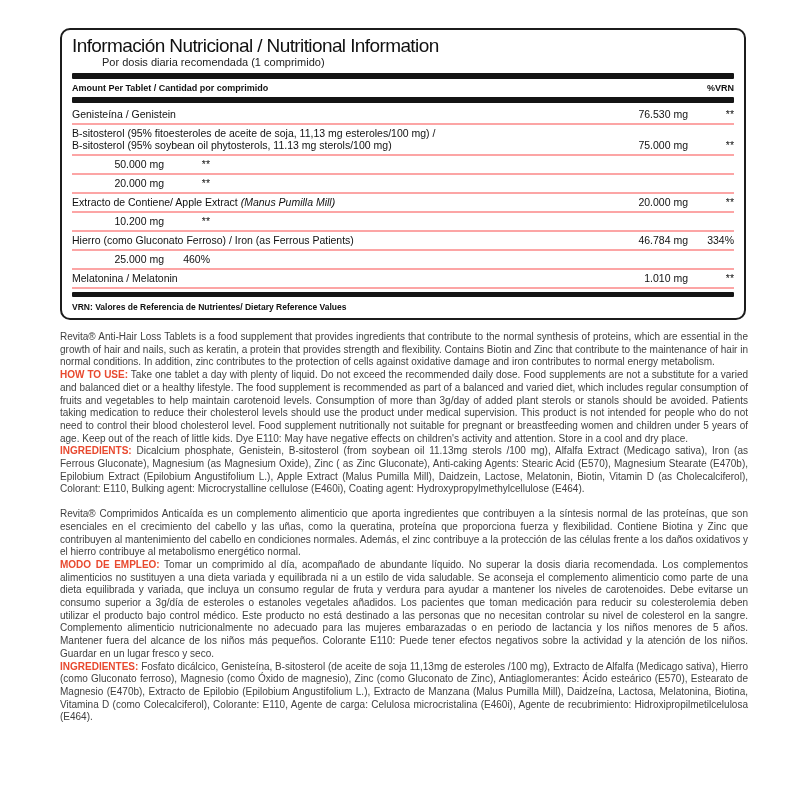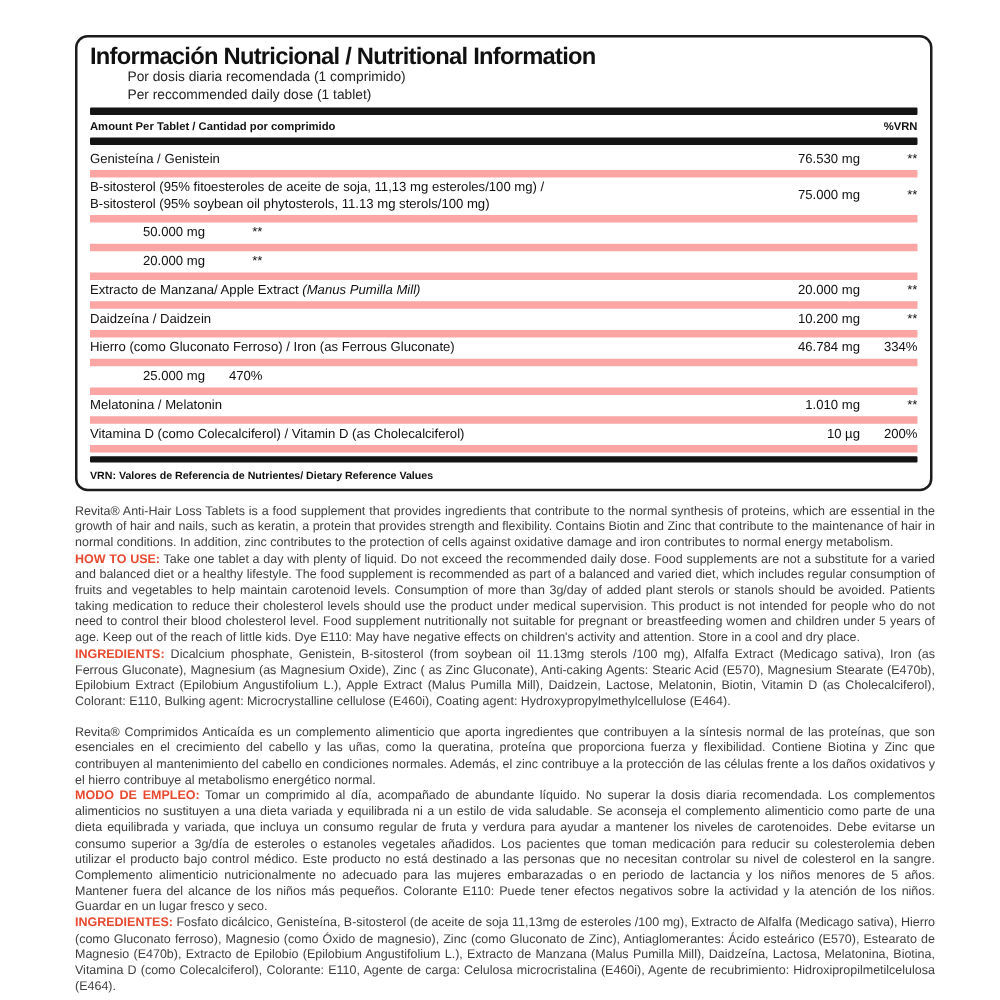--- a/index.html
+++ b/index.html
@@ -12,33 +12,33 @@
 
   
   .label-box {
     margin: 28px 54px 0 60px;
     border: 2.5px solid #1c1c1c;
     border-radius: 10px;
     padding: 5px 10px 6px 10px;
     background: #fff;
   }
   .box-title {
-    font-size: 19px; font-weight: bold; letter-spacing: -0.6px;
+    font-size: 19px; font-weight: normal; letter-spacing: -0.6px;
     color: #111; line-height: 21px;
   }
   .box-sub { font-size: 11px; line-height: 13.5px; color: #222; padding-left: 30px; }
   .bar { background: #141414; height: 6px; margin: 3px 0; border-radius: 1px; }
   .bar.thin { height: 5px; }
   .col-head {
     display: flex; justify-content: space-between; align-items: center;
     font-size: 9px; font-weight: bold; color: #111; padding: 1px 0;
   }
   .row {
-    display: flex; align-items: center;
-    border-bottom: 6px solid #fca5a5;
+    display: flex; align-items: flex-end;
+    border-bottom: 2px solid #fca5a5;
     padding: 2px 0 2.5px 0;
     font-size: 10.5px; line-height: 12.5px; color: #111;
   }
   .row:last-of-type { border-bottom: none; }
   .row-name { flex: 1; padding-right: 8px; }
   .row-name .it { font-style: italic; }
   .row-amt { width: 92px; text-align: right; white-space: nowrap; }
   .row-vrn { width: 46px; text-align: right; white-space: nowrap; }
   .footnote { font-size: 8.5px; font-weight: bold; color: #111; padding-top: 2px; }
 
@@ -53,21 +53,20 @@
   .p-label { color: #e8492f; font-weight: bold; }
 </style>
 </head>
 <body>
 
 <div class="page">
 
   <div class="label-box">
     <div class="box-title">Información Nutricional / Nutritional Information</div>
     <div class="box-sub">Por dosis diaria recomendada (1 comprimido)</div>
-    <div class="box-sub">Per reccommended daily dose (1 tablet)</div>
 
     <div class="bar"></div>
     <div class="col-head">
       <span>Amount Per Tablet / Cantidad por comprimido</span>
       <span>%VRN</span>
     </div>
     <div class="bar"></div>
 
     <div class="row">
       <div class="row-name"><span>Genisteína / Genistein</span><span class="it"></span></div>
@@ -85,54 +84,48 @@
       <div class="row-amt">50.000 mg</div>
       <div class="row-vrn">**</div>
     </div>
 
     <div class="row">
       <div class="row-amt">20.000 mg</div>
       <div class="row-vrn">**</div>
     </div>
 
     <div class="row">
-      <div class="row-name"><span>Extracto de Manzana/ Apple Extract </span><span class="it">(Manus Pumilla Mill)</span></div>
+      <div class="row-name"><span>Extracto de Contiene/ Apple Extract </span><span class="it">(Manus Pumilla Mill)</span></div>
       <div class="row-amt">20.000 mg</div>
       <div class="row-vrn">**</div>
     </div>
 
     <div class="row">
-      <div class="row-name"><span>Daidzeína / Daidzein</span></div>
       <div class="row-amt">10.200 mg</div>
       <div class="row-vrn">**</div>
     </div>
 
     <div class="row">
-      <div class="row-name"><span>Hierro (como Gluconato Ferroso) / Iron (as Ferrous Gluconate)</span></div>
+      <div class="row-name"><span>Hierro (como Gluconato Ferroso) / Iron (as Ferrous Patients)</span></div>
       <div class="row-amt">46.784 mg</div>
       <div class="row-vrn">334%</div>
     </div>
 
     <div class="row">
       <div class="row-amt">25.000 mg</div>
-      <div class="row-vrn">470%</div>
+      <div class="row-vrn">460%</div>
     </div>
 
     <div class="row">
       <div class="row-name"><span>Melatonina / Melatonin</span></div>
       <div class="row-amt">1.010 mg</div>
       <div class="row-vrn">**</div>
     </div>
 
 
-    <div class="row">
-      <div class="row-name"><span>Vitamina D (como Colecalciferol) / Vitamin D (as Cholecalciferol)</span></div>
-      <div class="row-amt">10 µg</div>
-      <div class="row-vrn">200%</div>
-    </div>
 
     <div class="bar thin"></div>
     <div class="footnote">VRN: Valores de Referencia de Nutrientes/ Dietary Reference Values</div>
   </div>
 
   <div class="paragraphs">
     <p class="para"><span class="p-label"></span><span>Revita® Anti-Hair Loss Tablets is a food supplement that provides ingredients that contribute to the normal synthesis of proteins, which are essential in the growth of hair and nails, such as keratin, a protein that provides strength and flexibility. Contains Biotin and Zinc that contribute to the maintenance of hair in normal conditions. In addition, zinc contributes to the protection of cells against oxidative damage and iron contributes to normal energy metabolism.</span></p>
     <p class="para"><span class="p-label">HOW TO USE:</span><span> Take one tablet a day with plenty of liquid. Do not exceed the recommended daily dose. Food supplements are not a substitute for a varied and balanced diet or a healthy lifestyle. The food supplement is recommended as part of a balanced and varied diet, which includes regular consumption of fruits and vegetables to help maintain carotenoid levels. Consumption of more than 3g/day of added plant sterols or stanols should be avoided. Patients taking medication to reduce their cholesterol levels should use the product under medical supervision. This product is not intended for people who do not need to control their blood cholesterol level. Food supplement nutritionally not suitable for pregnant or breastfeeding women and children under 5 years of age. Keep out of the reach of little kids. Dye E110: May have negative effects on children's activity and attention. Store in a cool and dry place.</span></p>
     <p class="para"><span class="p-label">INGREDIENTS:</span><span> Dicalcium phosphate, Genistein, B-sitosterol (from soybean oil 11.13mg sterols /100 mg), Alfalfa Extract (Medicago sativa), Iron (as Ferrous Gluconate), Magnesium (as Magnesium Oxide), Zinc ( as Zinc Gluconate), Anti-caking Agents: Stearic Acid (E570), Magnesium Stearate (E470b), Epilobium Extract (Epilobium Angustifolium L.), Apple Extract (Malus Pumilla Mill), Daidzein, Lactose, Melatonin, Biotin, Vitamin D (as Cholecalciferol), Colorant: E110, Bulking agent: Microcrystalline cellulose (E460i), Coating agent: Hydroxypropylmethylcellulose (E464).</span></p>
     <p class="para gap-top"><span class="p-label"></span><span>Revita®  Comprimidos Anticaída es un complemento alimenticio que aporta ingredientes que contribuyen a la síntesis normal de las proteínas, que son esenciales en el crecimiento del cabello y las uñas, como la queratina, proteína que proporciona fuerza y flexibilidad. Contiene Biotina y Zinc que contribuyen al mantenimiento del cabello en condiciones normales. Además, el zinc contribuye a la protección de las células frente a los daños oxidativos y el hierro contribuye al metabolismo energético normal.</span></p>

